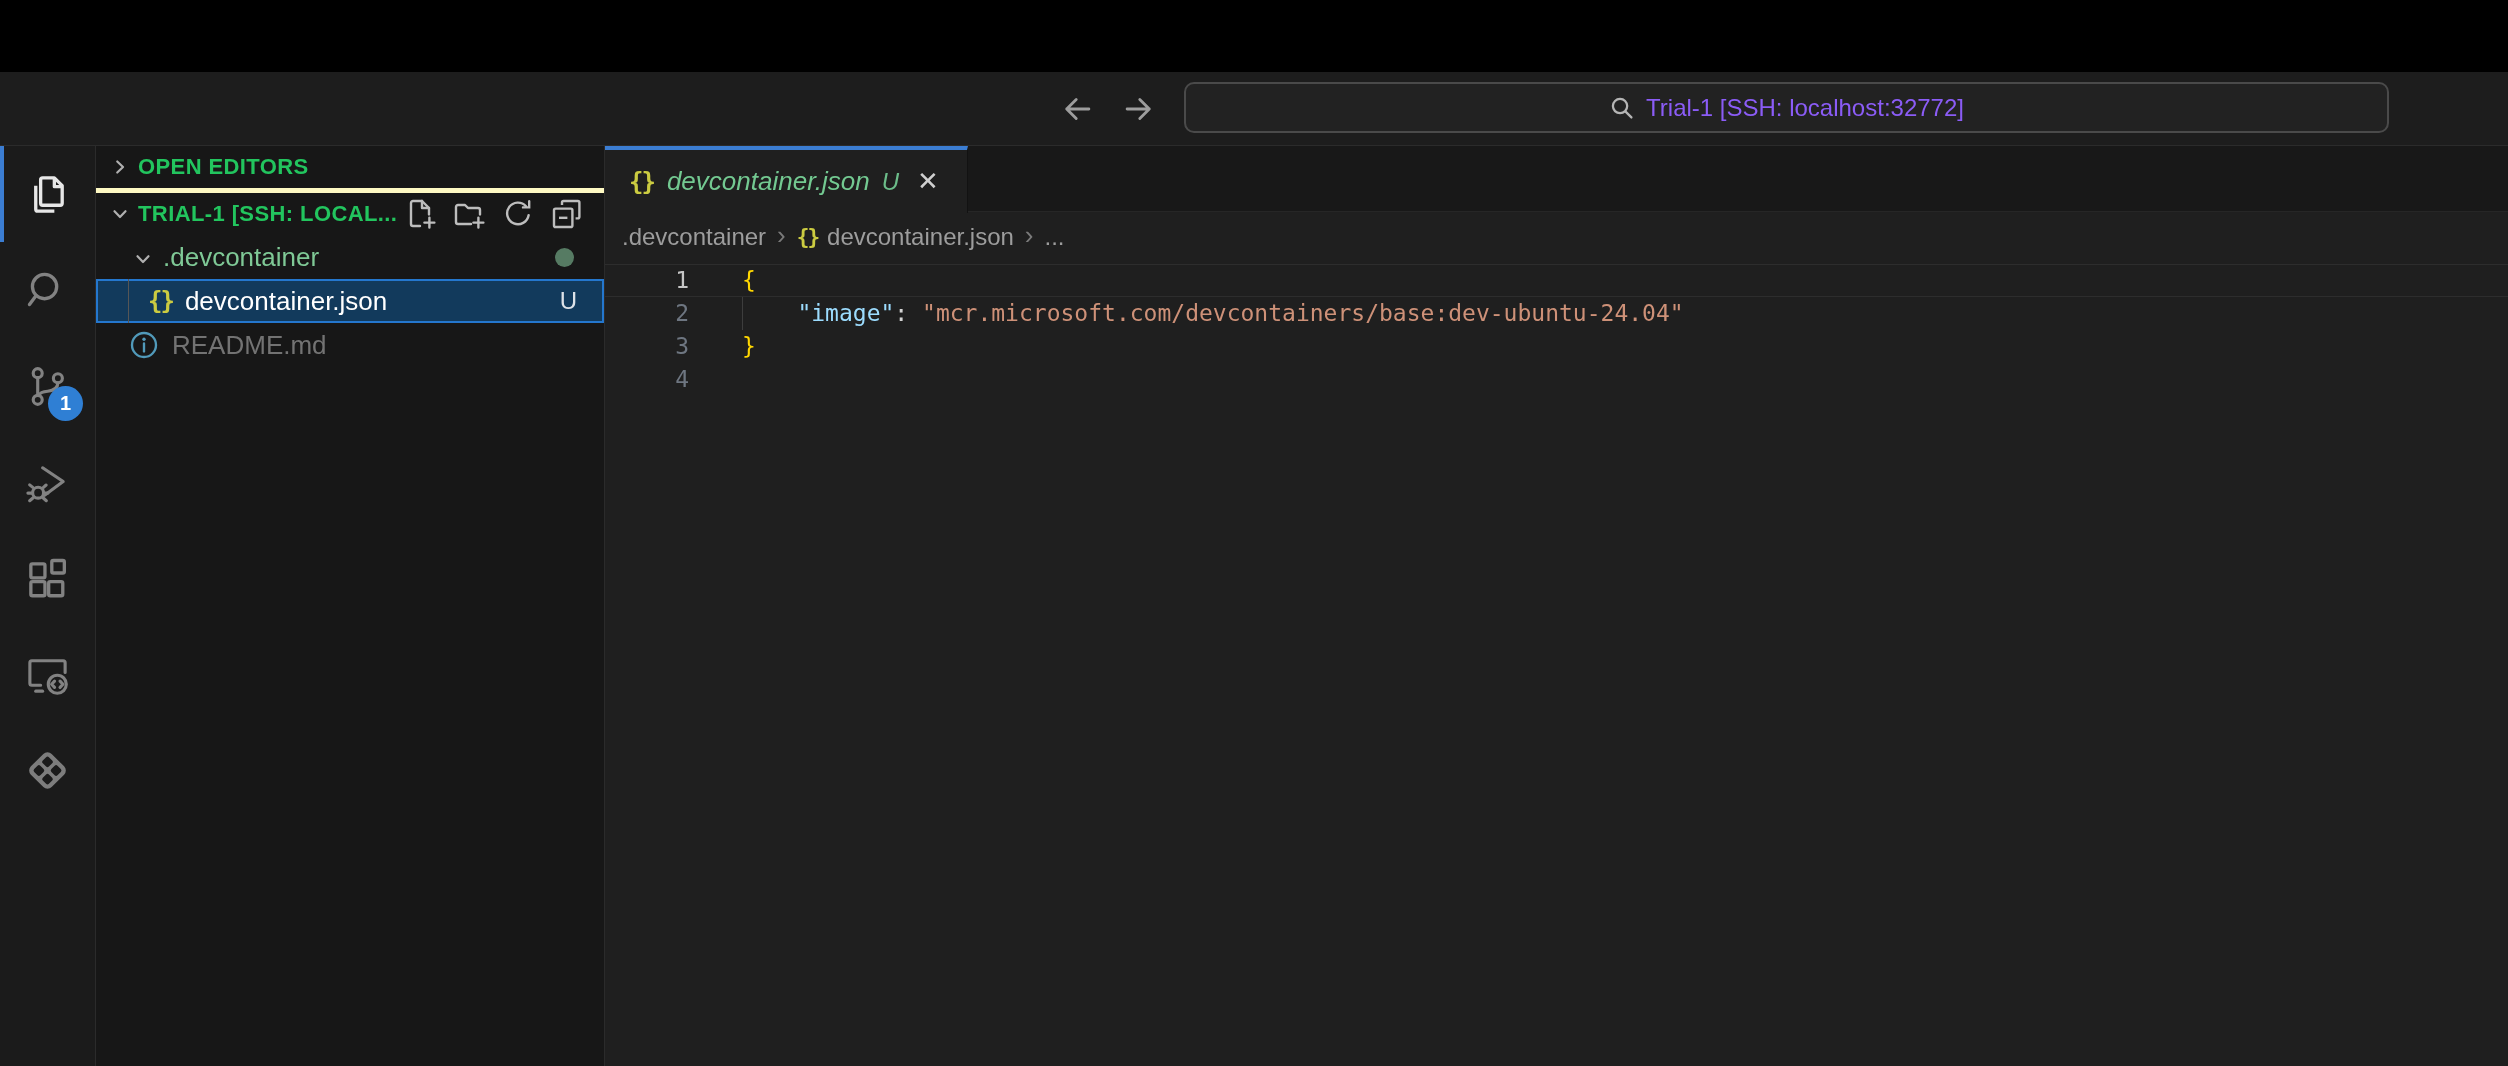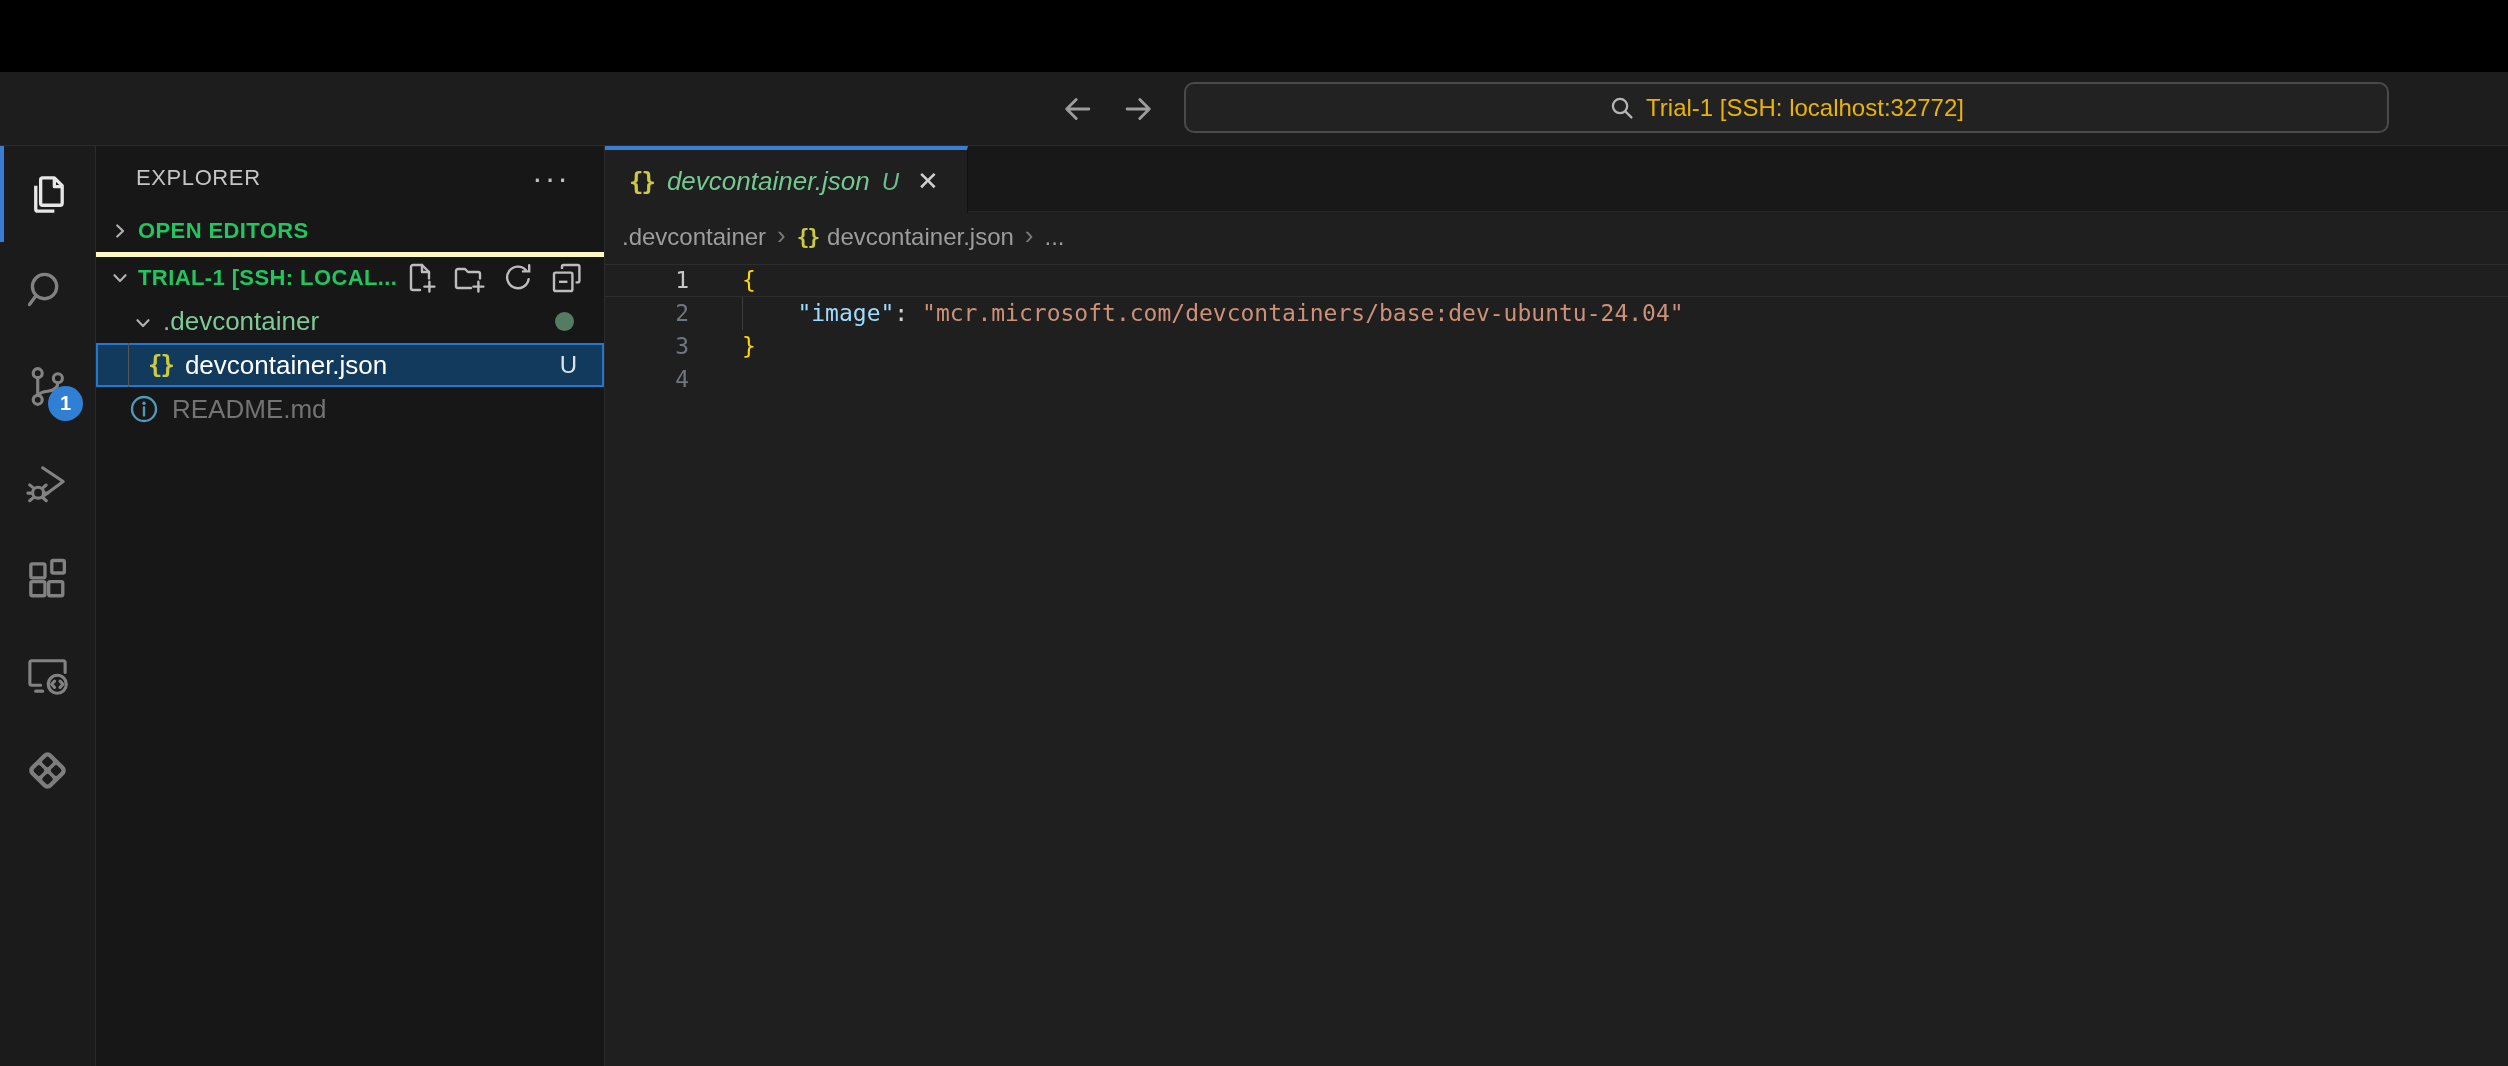--- a/index.html
+++ b/index.html
@@ -14,21 +14,21 @@
   .topstrip { position:absolute; left:0; top:0; width:2508px; height:72px; background:#000; }
   .titlebar { position:absolute; left:0; top:72px; width:2508px; height:74px; background:#1d1d1d; border-bottom:1px solid #2b2b2b; }
   .nav-arrow { position:absolute; top:18px; width:38px; height:38px; color:#9d9d9d; }
   .nav-arrow svg { width:100%; height:100%; }
   #nav-back { left:1058px; }
   #nav-fwd  { left:1120px; }
   .cc-box {
     position:absolute; left:1184px; top:10px; width:1205px; height:51px;
     background:#222222; border:2px solid #4a4a4a; border-radius:10px;
     display:flex; align-items:center; justify-content:center; gap:11px;
-    color:#eab308; font-size:24px;
+    color:#8b5cf6; font-size:24px;
   }
   .cc-box svg { width:26px; height:26px; }
   
   .main { position:absolute; left:0; top:146px; width:2508px; height:920px; display:flex; }
   
   .activitybar { width:96px; background:#1b1b1b; border-right:1px solid #2b2b2b; display:flex; flex-direction:column; flex-shrink:0; }
   .ab-item { position:relative; height:96px; display:flex; align-items:center; justify-content:center; color:#828282; }
   .ab-item svg { width:47px; height:47px; }
   .ab-item.active { color:#e7e7e7; }
   .ab-item.active::before { content:""; position:absolute; left:0; top:0; bottom:0; width:4px; background:#3b7dd2; }
@@ -179,24 +179,20 @@
             <rect x="6.7" y="6.7" width="4.4" height="4.4" rx="1"></rect>
             <rect x="12.9" y="6.7" width="4.4" height="4.4" rx="1"></rect>
             <rect x="6.7" y="12.9" width="4.4" height="4.4" rx="1"></rect>
             <rect x="12.9" y="12.9" width="4.4" height="4.4" rx="1"></rect>
           </g>
         </svg>
       </div>
     </div>
 
     <div class="sidebar">
-      <div class="sb-header">
-        <span class="sb-title">EXPLORER</span>
-        <span class="sb-more">···</span>
-      </div>
 
       <div class="sb-row open-editors">
         <span class="sb-chev">
           <svg viewBox="0 0 16 16" fill="none" stroke="currentColor" stroke-width="1.6" stroke-linecap="round" stroke-linejoin="round">
               <path d="m6 4 4.2 4L6 12"></path>
             </svg>
         </span>
         <span class="sb-label">OPEN EDITORS</span>
       </div>
 

